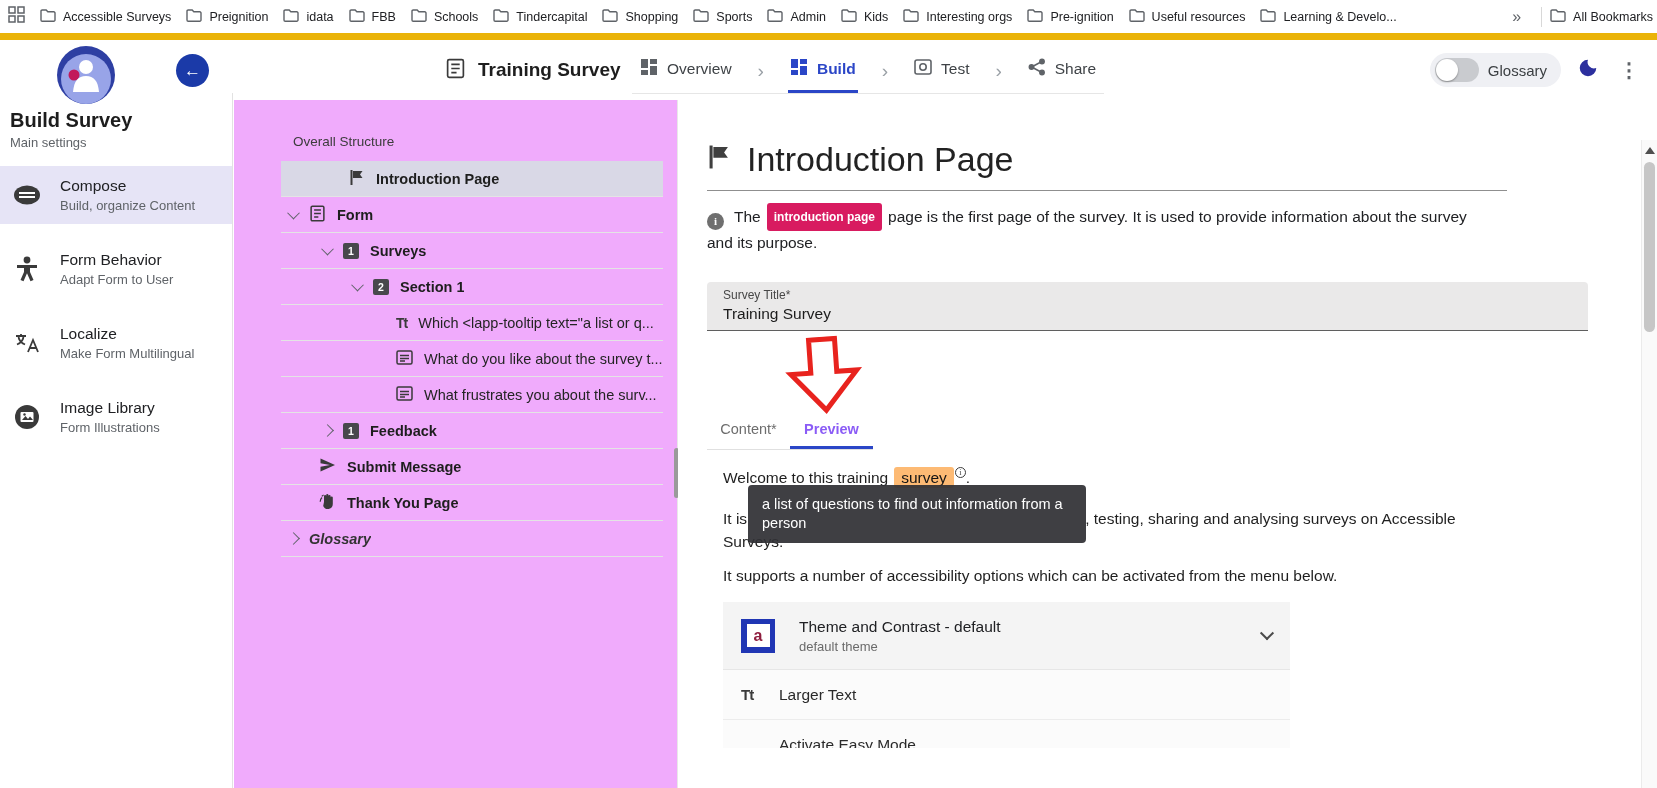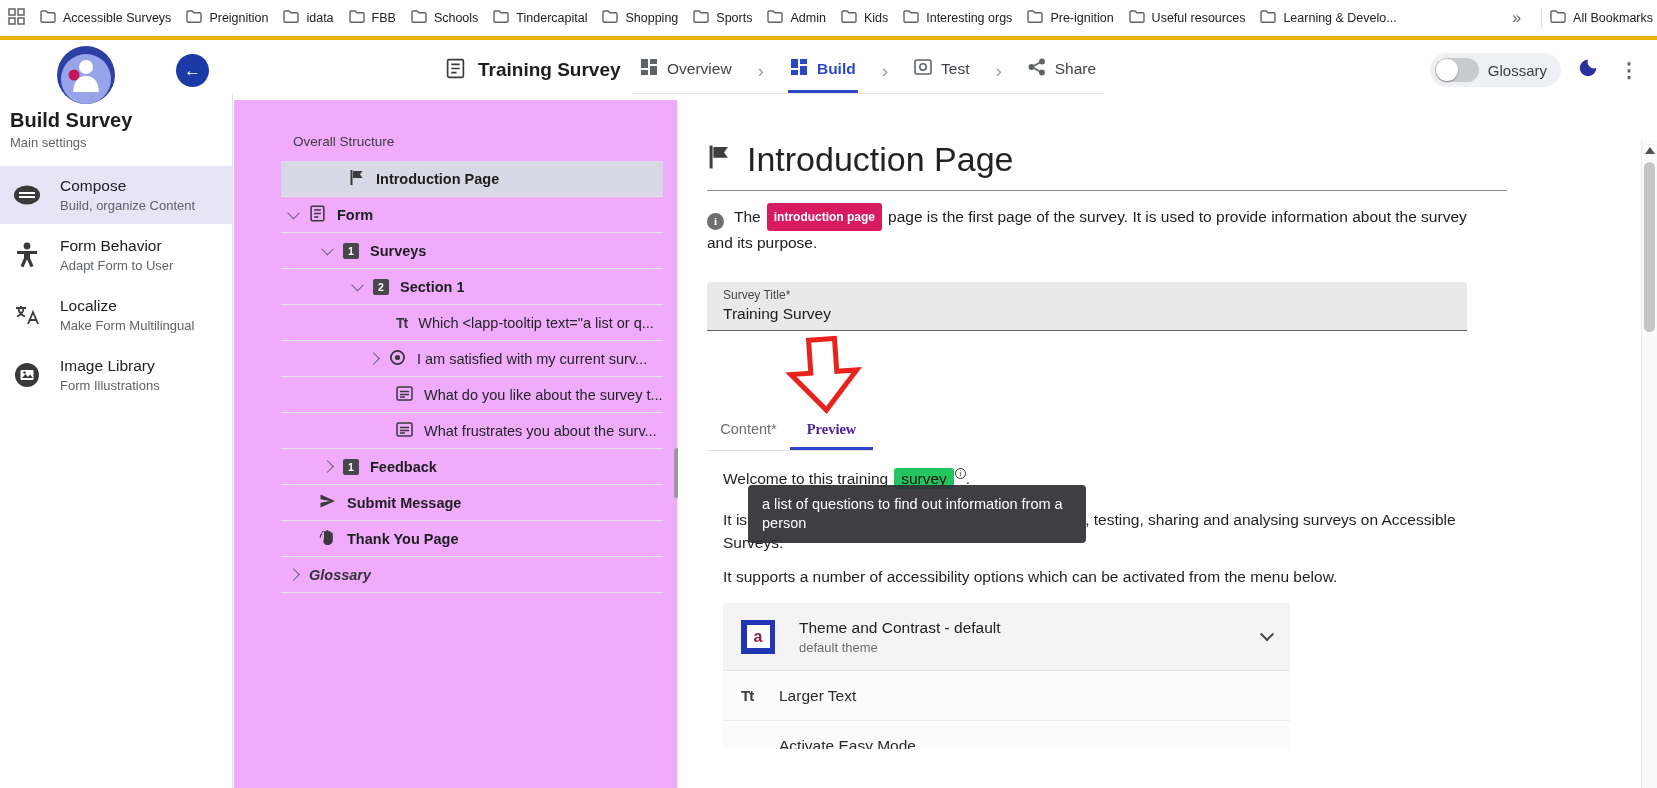--- a/index.html
+++ b/index.html
@@ -2,21 +2,21 @@
 <html><head>
 <meta charset="utf-8">
 <style>
   * { box-sizing: border-box; margin: 0; padding: 0; }
   html,body { width:1657px; height:788px; overflow:hidden; background:#fff;
     font-family:"Liberation Sans", sans-serif; color:#202124; position:relative; }
   [data-interactable="true"] { cursor:pointer; }
 
   
   .bookmarks { position:absolute; top:0; left:0; right:0; height:40px;
-    border-bottom:4px solid #eab308; display:flex; align-items:center;
+    border-bottom:7px solid #eab308; display:flex; align-items:center;
     padding:2px 8px; background:#fff; white-space:nowrap; overflow:hidden; }
   .bm { display:flex; align-items:center; gap:7px; margin-left:15px;
     font-size:12.5px; color:#202124; flex:none; }
   .bm svg { flex:none; }
   .bm-spacer { flex:1; }
   .bm-overflow { color:#5f6368; font-size:16px; margin:0 12px; flex:none; }
   .bm-divider { width:1px; height:20px; background:#d8d8d8; margin:0 8px; flex:none; }
   .all-bm { display:flex; align-items:center; gap:7px; font-size:12.5px; flex:none; margin-right:-4px; }
 
   
@@ -41,21 +41,21 @@
     background:#fff; box-shadow:0 1px 2px rgba(0,0,0,.35); }
   .advanced-label { font-size:15px; color:#3c4043; }
   .kebab { font-size:20px; font-weight:700; color:#5f6368; padding:0 4px; }
 
   
   .sidebar { position:absolute; left:0; top:93px; width:233px; bottom:0;
     border-right:1px solid #e2e2e2; background:#fff; }
   .sb-title { margin:16px 0 0 10px; font-size:20px; font-weight:700; color:#1d1d1d; }
   .sb-sub { margin:3px 0 16px 10px; font-size:13px; color:#5f6368; }
   .sb-item { display:flex; align-items:center; gap:18px; padding:9px 6px 9px 12px;
-    min-height:58px; margin-bottom:2px; }
+    min-height:58px; margin-bottom:16px; }
   .sb-item.selected { background:#e6e4f6; }
   .sb-icon { width:30px; height:30px; flex:none; display:flex; align-items:center; justify-content:center; }
   .sb-label { font-size:15.5px; font-weight:500; color:#202124; }
   .sb-desc { font-size:13px; color:#5f6368; margin-top:3px; }
 
   
   .tree { position:absolute; left:234px; top:100px; width:443px; bottom:0; background:#f0abfc; }
   .tree-header { margin:34px 0 12px 59px; font-size:13.5px; font-weight:500; color:#3c3c3c; }
   .tree-rows { margin-left:47px; width:382px; }
   .trow { display:flex; align-items:center; height:36px; border-bottom:1px solid #e4e4e4;
@@ -81,30 +81,30 @@
     padding-left:29px; overflow:hidden; background:#fff; }
   .page-title-row { margin-top:36px; display:flex; align-items:center; gap:15px; height:46px; }
   .page-title-row h1 { font-size:34px; font-weight:300; color:#222; }
   .title-rule { border:none; border-top:1px solid #8f8f8f; width:800px; margin-top:8px; }
   .info-p { margin-top:12px; width:768px; font-size:15.5px; line-height:23px; color:#202124; }
   .info-icon { display:inline-flex; width:17px; height:17px; border-radius:50%; background:#6f6f6f;
     color:#fff; font-size:11px; font-weight:700; align-items:center; justify-content:center;
     vertical-align:-3px; margin-right:10px; font-family:"Liberation Serif", serif; }
   .badge-pink { display:inline-block; background:#d81b60; color:#fff; font-size:12px; font-weight:700;
     padding:2.5px 7px; border-radius:3px; margin:0 6px; vertical-align:1px; }
-  .field { margin-top:28px; width:760px; height:49px; background:#eae9e9;
+  .field { margin-top:28px; width:881px; height:49px; background:#eae9e9;
     border-radius:4px 4px 0 0; border-bottom:1px solid #5f5f5f; padding:6px 0 0 16px; }
   .field-label { font-size:12px; color:#474747; }
   .field-value { font-size:15.5px; color:#1c1c1c; margin-top:3px; }
   .tabbar { margin-top:82px; display:flex; width:166px; border-bottom:1px solid #e0e0e0; }
   .tab { flex:1; text-align:center; font-size:14.5px; color:#6d6d6d; padding:8px 0 9px;
     font-weight:500; border-bottom:3px solid transparent; }
-  .tab.active { color:#4c1d95; font-weight:700; border-bottom-color:#2b46c7;font-family:Liberation Serif, serif; }
+  .tab.active { color:#8b5cf6; font-weight:700; border-bottom-color:#2b46c7; }
   .welcome { margin:17px 0 0 16px; font-size:15.5px; color:#1f1f1f; }
-  .hl { background:#22c55e; color:#141414; padding:2px 7px; border-radius:3px; margin-left:6px;text-align:right; }
+  .hl { background:#fdba74; color:#141414; padding:2px 7px; border-radius:3px; margin-left:6px;text-align:right; }
   .sup-i { display:inline-flex; width:11px; height:11px; border:1px solid #3c3c3c; border-radius:50%;
     font-size:8px; align-items:center; justify-content:center; vertical-align:8px; margin-left:1px;
     color:#3c3c3c; background:#fff; font-family:"Liberation Serif", serif; }
   .p2 { margin:20px 0 0 16px; font-size:15.5px; line-height:23px; color:#1f1f1f; }
   .p2 .gap { display:inline-block; width:338px; }
   .p2 .wrapline { display:block; }
   .tooltip { position:absolute; left:70px; top:385px; width:338px; background:rgba(48,48,53,0.93);
     color:#fff; font-size:14.5px; font-weight:500; line-height:19px; padding:10px 14px;
     border-radius:4px; z-index:5; }
   .p3 { margin:14px 0 0 16px; font-size:15.5px; color:#1f1f1f; }
@@ -413,28 +413,20 @@
       <span class="chev down" data-interactable="true"></span>
       <span class="num" data-interactable="false">2</span>
       <span class="lbl" data-interactable="false">Section 1</span>
     </div>
 
     <div class="trow pl115" data-interactable="true">
       <span class="tt-icon" data-interactable="false">Tt</span>
       <span class="lbl" data-interactable="false">Which &lt;lapp-tooltip text="a list or q...</span>
     </div>
 
-    <div class="trow pl88" data-interactable="true">
-      <span class="chev right" data-interactable="true"></span>
-      <span data-interactable="false"><svg width="17" height="17" viewBox="0 0 17 17">
-            <circle cx="8.5" cy="8.5" r="6.6" fill="none" stroke="#3a3a3a" stroke-width="1.8"></circle>
-            <circle cx="8.5" cy="8.5" r="2.6" fill="#3a3a3a"></circle>
-          </svg></span>
-      <span class="lbl" data-interactable="false">I am satisfied with my current surv...</span>
-    </div>
 
     <div class="trow pl115" data-interactable="true">
       <span data-interactable="false"><svg width="17" height="15" viewBox="0 0 17 15">
             <rect x="1" y="1" width="15" height="13" rx="1.5" fill="none" stroke="#3a3a3a" stroke-width="1.5"></rect>
             <path d="M4 5.5h9M4 8.5h9M4 11h5" stroke="#3a3a3a" stroke-width="1.4"></path>
           </svg></span>
       <span class="lbl" data-interactable="false">What do you like about the survey t...</span>
     </div>
 
     <div class="trow pl115" data-interactable="true">

